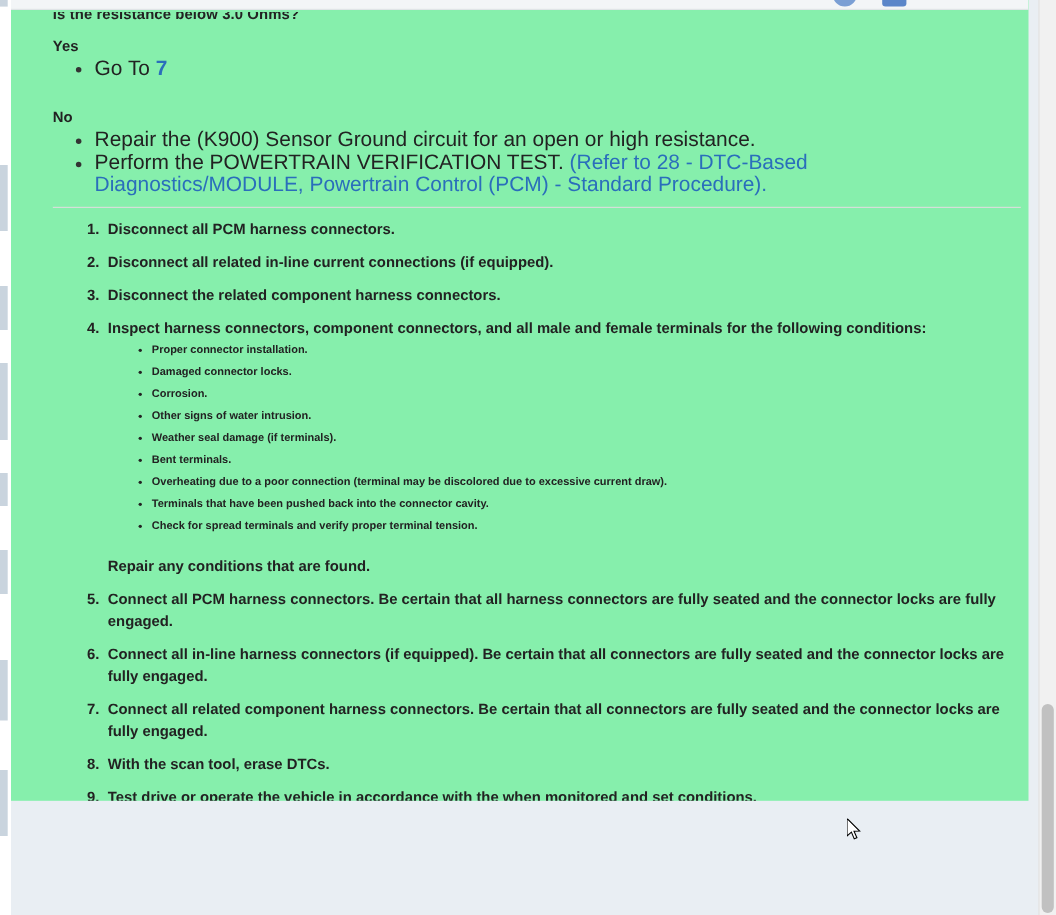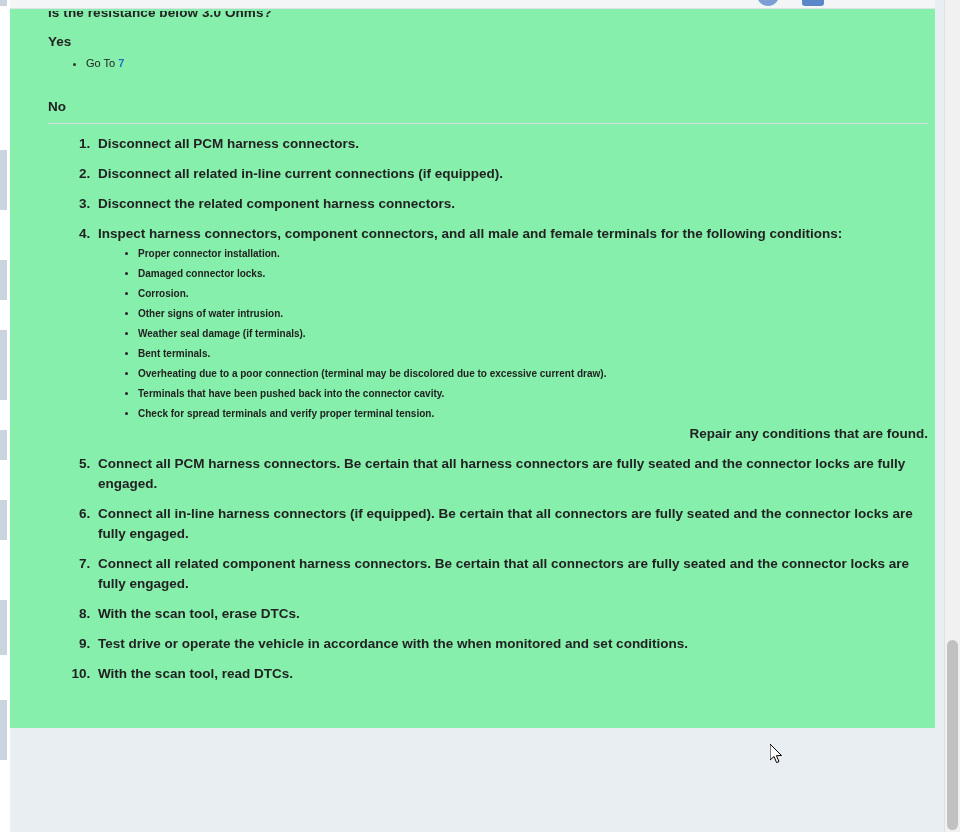--- a/index.html
+++ b/index.html
@@ -97,21 +97,21 @@
     font-weight: bold;
     color: #222;
   }
 
   ul.bul {
     margin: 4px 0 0 0;
     padding-left: 58px;
     list-style: disc;
   }
   ul.bul li {
-    font-size: 11px;
+    font-size: 19px;
     line-height: 20px;
     color: #222;
     margin-bottom: 1px;
   }
   ul.bul li::marker { color: #333; }
 
   a.doclink {
     color: #2a6ebb;
     text-decoration: none;
   }
@@ -150,22 +150,21 @@
     padding-left: 40px;
     list-style: disc;
   }
   ul.sub li {
     font-size: 10px;
     line-height: 20px;
     color: #222;
   }
   .after-sub {
     display: block;
-    margin-top: 0px;
-    text-align: right;
+    margin-top: 16px;
   }
 
   
   .scrollbar {
     position: absolute;
     right: 0;
     top: 0;
     width: 15px;
     height: 832px;
     background: #f1f1f1;
@@ -219,20 +218,24 @@
       <div class="q-title">Is the resistance below 3.0 Ohms?</div>
 
       <div style="position:absolute; left:38px; top:26px; width:880px;">
 
         <div class="ans-label">Yes</div>
         <ul class="bul" style="padding-left:38px;">
           <li><span>Go To </span><span class="bold-ref">7</span></li>
         </ul>
 
         <div class="ans-label" style="margin-top:26px;">No</div>
+        <ul class="bul" style="padding-left:38px;">
+          <li>Repair the (K900) Sensor Ground circuit for an open or high resistance.</li>
+          <li><span>Perform the POWERTRAIN VERIFICATION TEST. </span><a class="doclink" href="#">(Refer to 28 - DTC-Based Diagnostics/MODULE, Powertrain Control (PCM) - Standard Procedure).</a></li>
+        </ul>
 
         <div class="rule" style="margin-left:0;margin-right:0;width:880px;"></div>
 
         <ol class="steps" style="padding-left:46px;">
           <li>
               <span class="cont">Disconnect all PCM harness connectors.</span>
             </li>
           <li>
               <span class="cont">Disconnect all related in-line current connections (if equipped).</span>
             </li>

